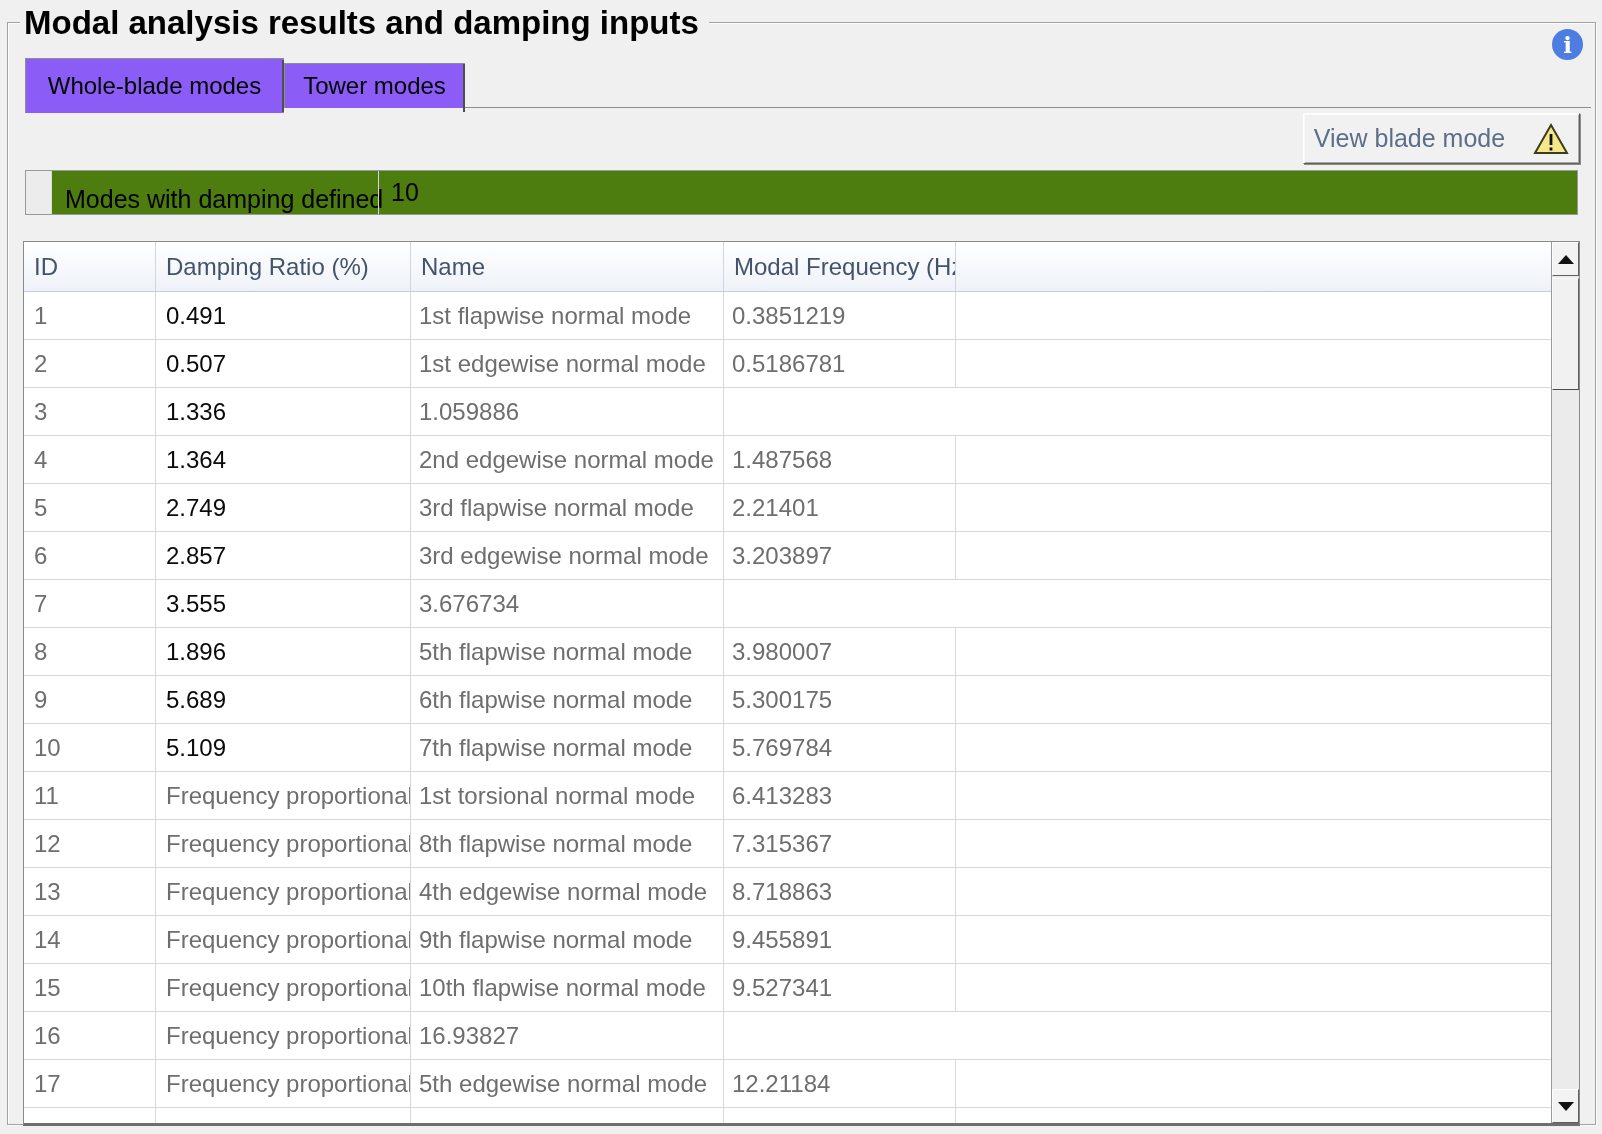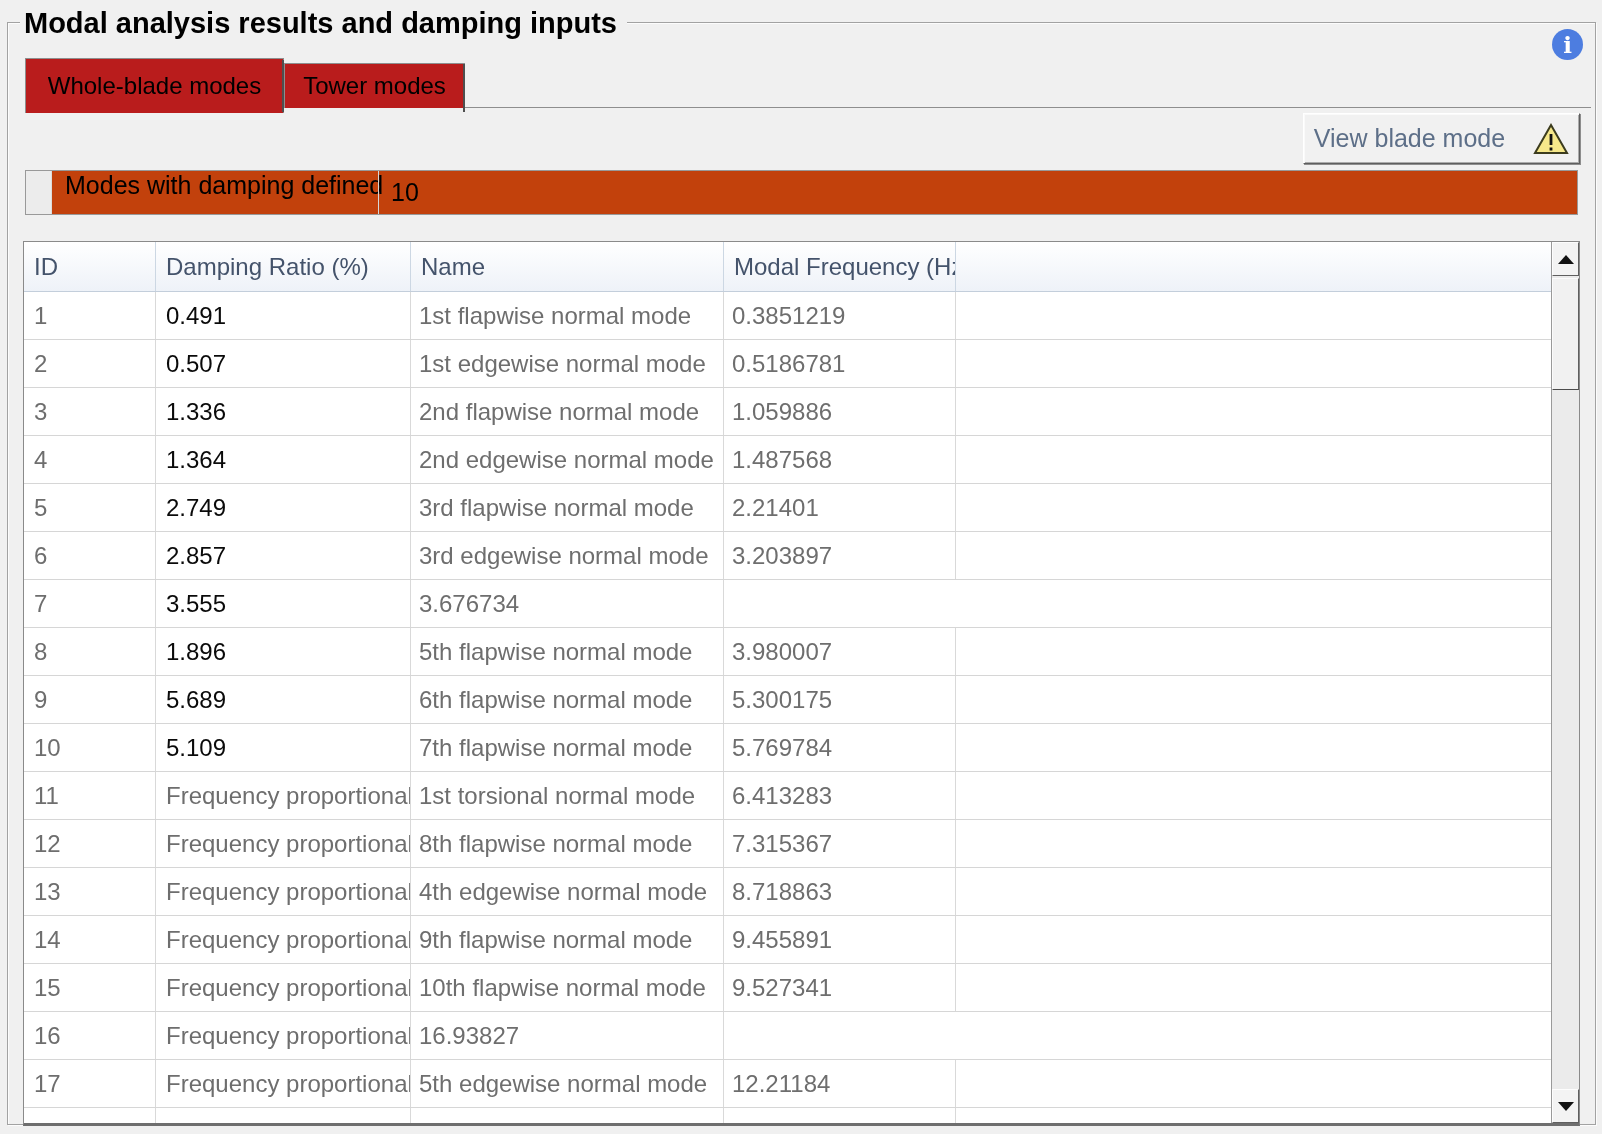--- a/index.html
+++ b/index.html
@@ -15,35 +15,35 @@
 
   
   .groupbox{
     left:7px;top:22px;width:1587px;height:1101px;
     border:1px solid #a2a2a2;
     box-shadow:inset 1px 1px 0 #fcfcfc, 1px 1px 0 #fcfcfc;
   }
   .group-title{
     left:20px;top:8px;z-index:5;
     background:#f0f0f0;padding:0 10px 0 4px;
-    font-size:29px;font-weight:700;line-height:30px;
+    font-size:33px;font-weight:700;line-height:30px;
   }
 
   
   .info-icon{
     left:1552px;top:29px;width:31px;height:31px;border-radius:50%;
     background:#4d7de0;color:#fff;
     display:flex;align-items:center;justify-content:center;
     font-family:"DejaVu Serif", serif;font-weight:700;font-size:23px;line-height:1;
     z-index:6;
   }
 
   
   .tab{
-    background:#b91c1c;border:1px solid #8e8e8e;border-bottom:none;
+    background:#8b5cf6;border:1px solid #8e8e8e;border-bottom:none;
     display:flex;align-items:center;justify-content:center;
     font-size:24px;
   }
   .tab-selected{left:25px;top:58px;width:257px;height:54px;z-index:3;}
   .tab-unselected{left:284px;top:63px;width:179px;height:44px;z-index:2;}
   .tab-tick{background:#4f4f4f;width:2px;z-index:4;}
   .tick1{left:282px;top:60px;height:52px;}
   .tick2{left:463px;top:64px;height:48px;}
   .tabstrip-line{left:284px;top:107px;width:1307px;height:1px;background:#8e8e8e;z-index:1;}
 
@@ -54,22 +54,22 @@
     border:1px solid;border-color:#ffffff #5e5e5e #5e5e5e #ffffff;
     box-shadow:inset 1px 1px 0 #fafafa, inset -1px -1px 0 #ababab, 1px 1px 0 #8d8d8d;
     display:flex;align-items:center;justify-content:center;gap:28px;
     font-size:25px;color:#5d6f88;
     cursor:default;z-index:2;
   }
 
   
   .prop-row{
     left:25px;top:170px;width:1551px;height:43px;
-    background:#c2410c;border:1px solid #999;
-    display:flex;align-items:flex-start;
+    background:#4d7c0f;border:1px solid #999;
+    display:flex;align-items:flex-end;
     font-size:25px;
   }
   .prop-rowheader{width:25px;align-self:stretch;background:#ececec;border-right:1px solid #dcdcdc;}
   .prop-label{margin-left:13px;}
   .prop-sep{left:352px;top:0;bottom:0;width:1px;background:#d6d6d6;}
   .prop-value{left:365px;top:0;bottom:0;display:flex;align-items:center;}
 
   
   .grid{
     left:23px;top:228px;width:1555px;height:881px;
@@ -187,21 +187,20 @@
     <div class="cell c-id">2</div>
     <div class="cell c-damp val-black">0.507</div>
     <div class="cell c-name">1st edgewise normal mode</div>
     <div class="cell c-freq">0.5186781</div>
     <div class="cell c-extra"></div>
   </div>
 
   <div class="trow">
     <div class="cell c-id">3</div>
     <div class="cell c-damp val-black">1.336</div>
-    <div class="cell c-name">2nd flapwise normal mode</div>
     <div class="cell c-freq">1.059886</div>
     <div class="cell c-extra"></div>
   </div>
 
   <div class="trow">
     <div class="cell c-id">4</div>
     <div class="cell c-damp val-black">1.364</div>
     <div class="cell c-name">2nd edgewise normal mode</div>
     <div class="cell c-freq">1.487568</div>
     <div class="cell c-extra"></div>

